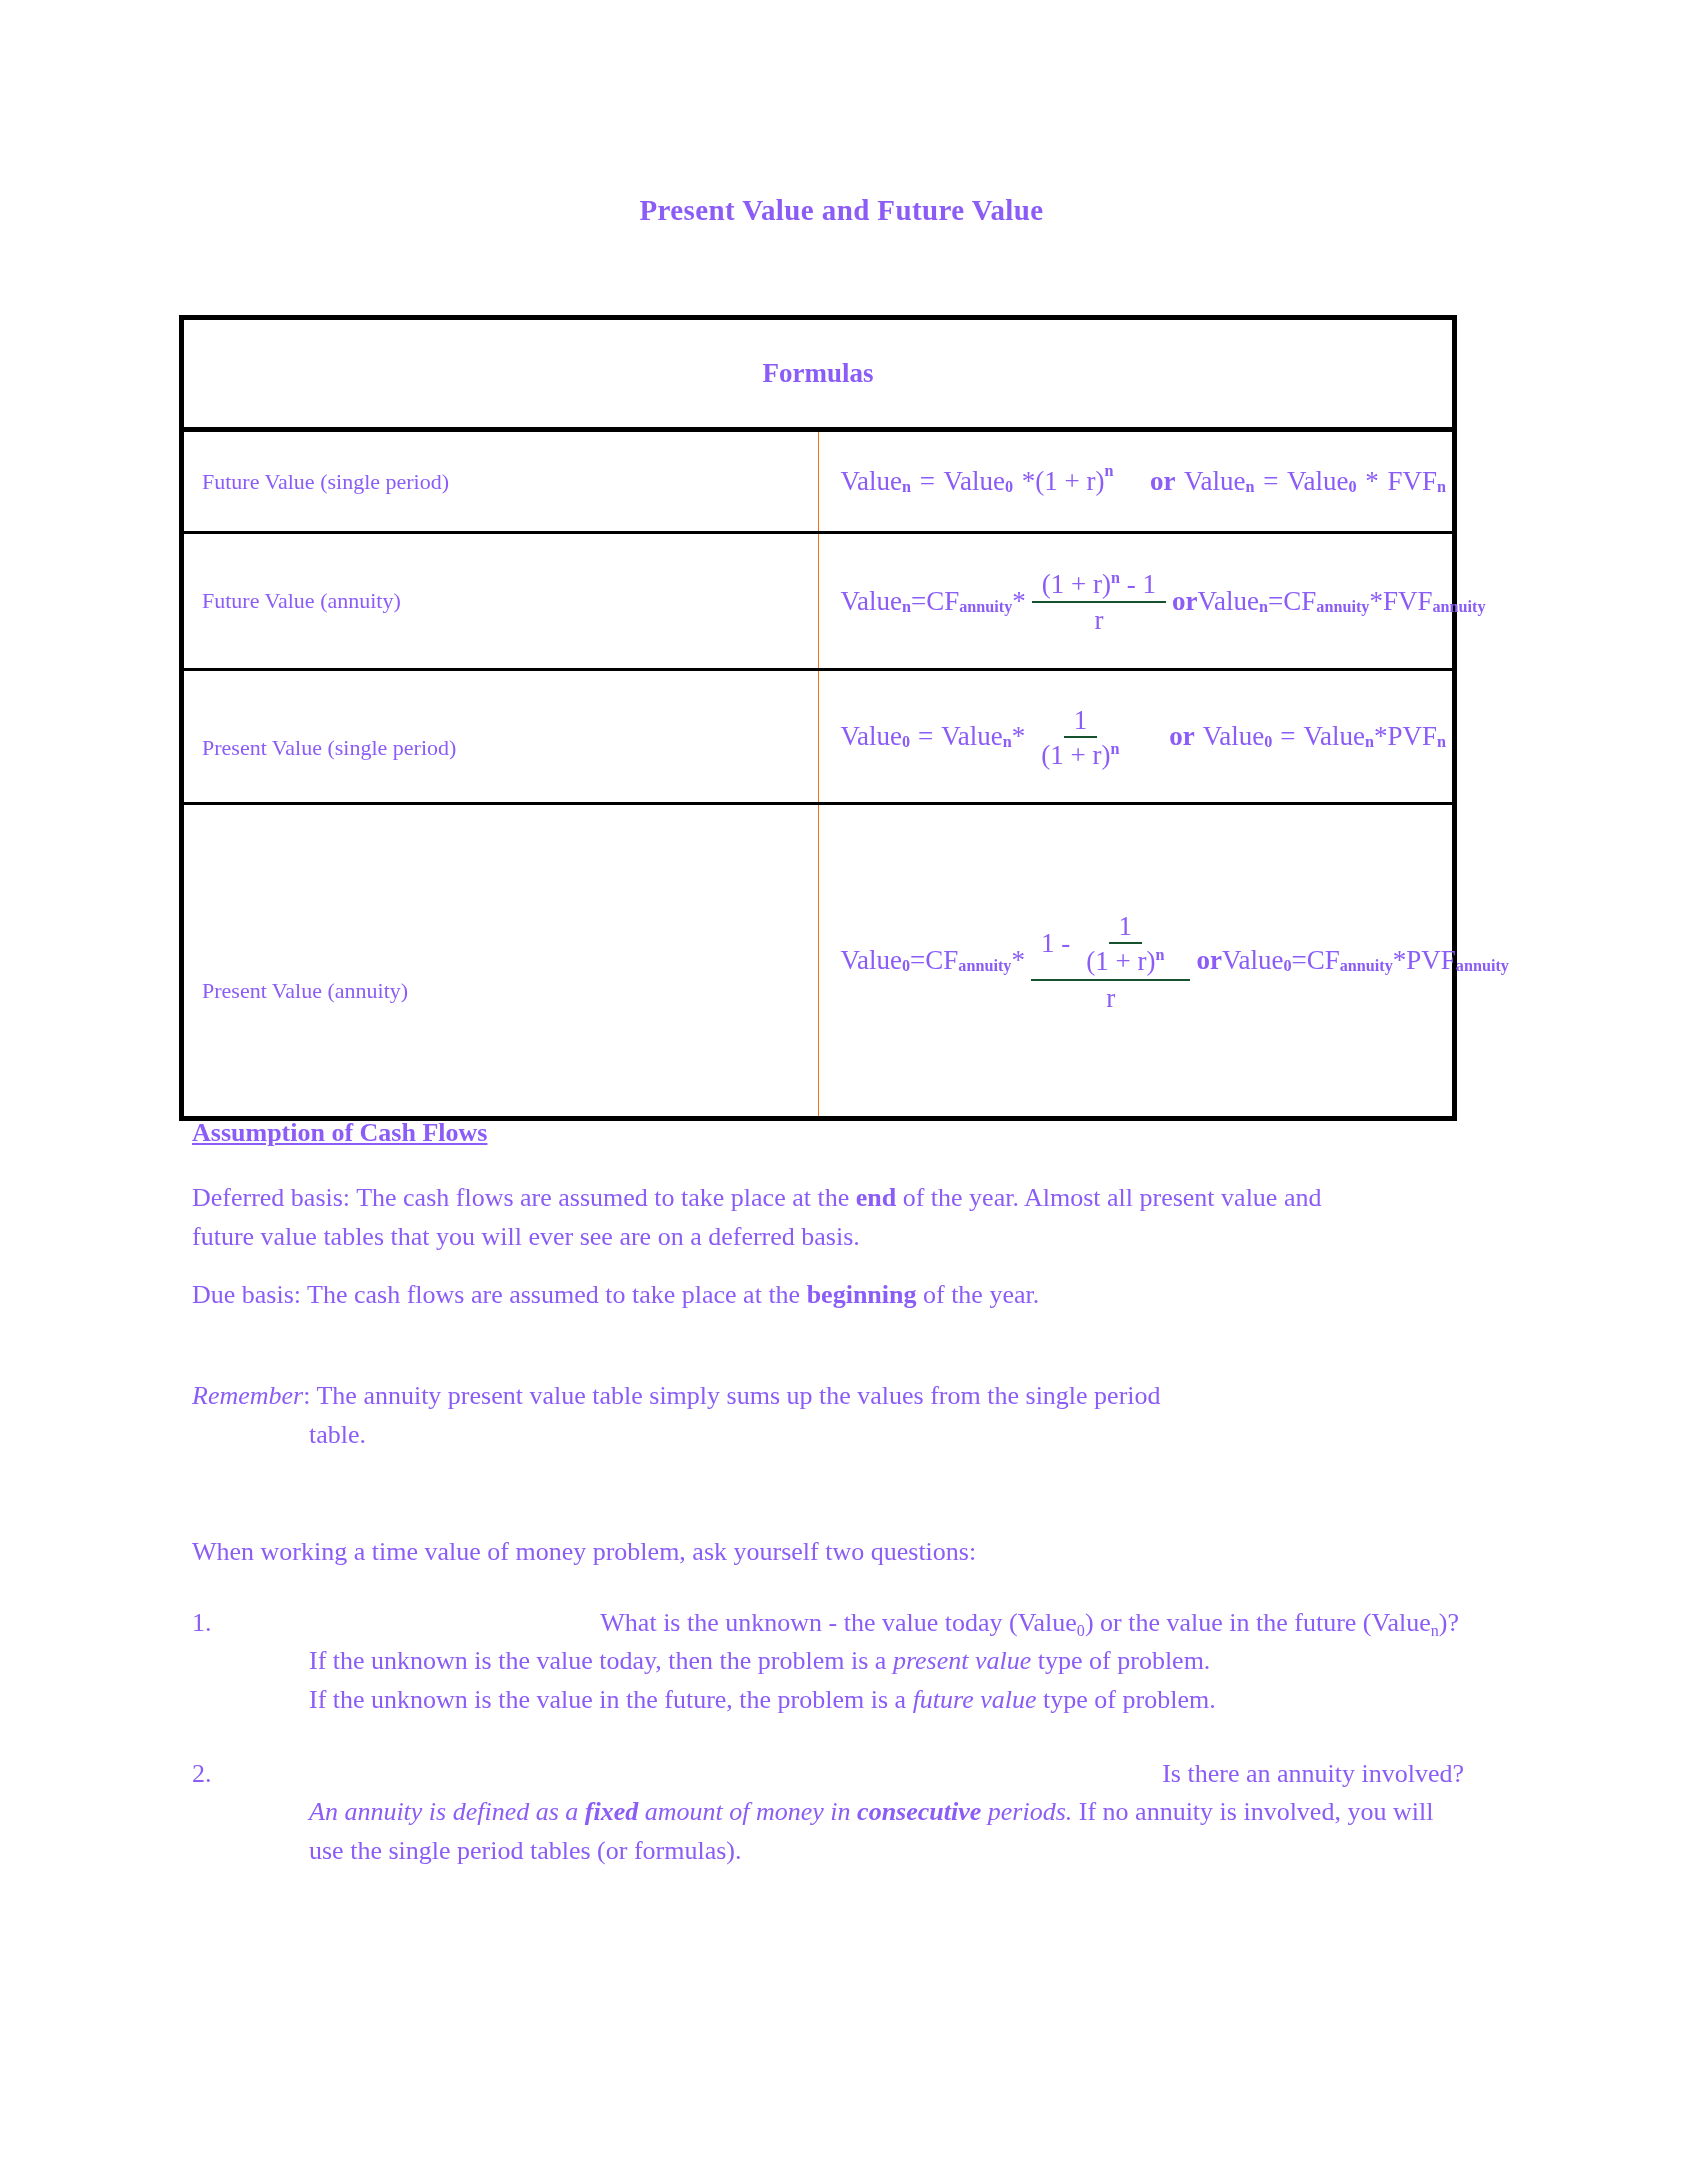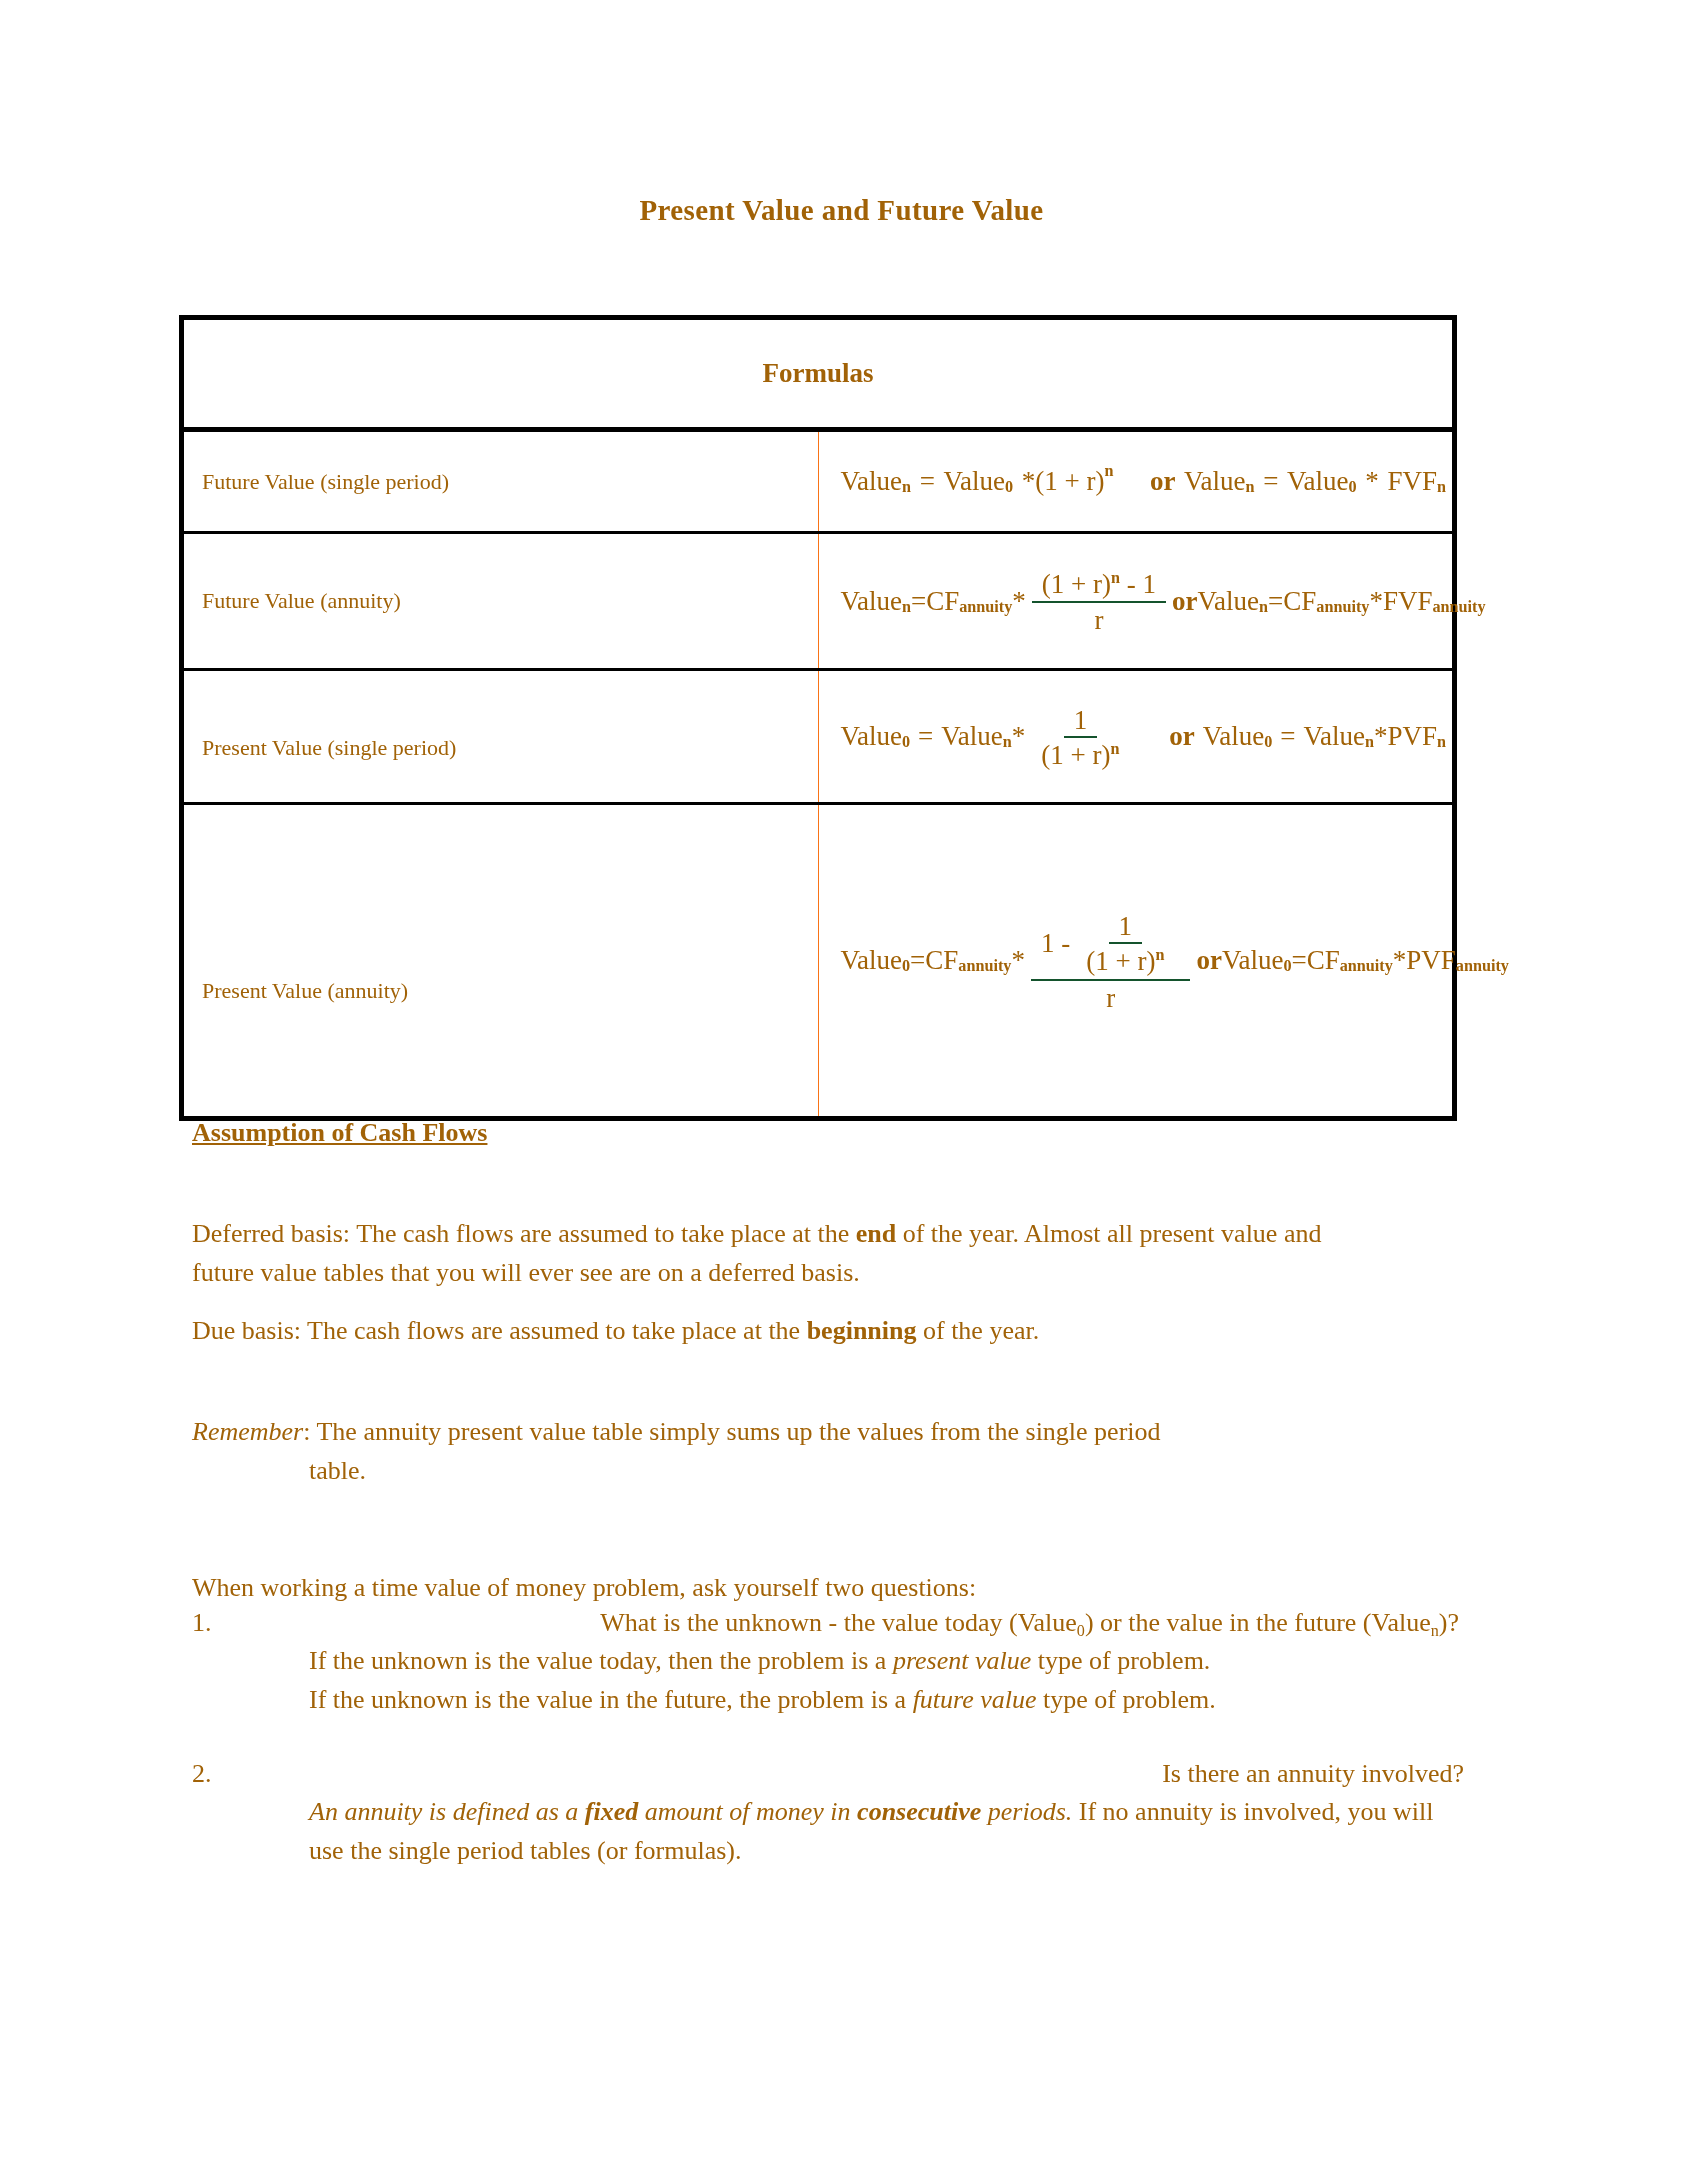--- a/index.html
+++ b/index.html
@@ -6,21 +6,21 @@
     margin: 0;
     padding: 0;
     background: #ffffff;
   }
   .page {
     position: relative;
     width: 1683px;
     height: 2178px;
     background: #ffffff;
     font-family: "Liberation Serif", "DejaVu Serif", serif;
-    color: #a16207;
+    color: #8b5cf6;
     overflow: hidden;
   }
 
   
   .doc-title {
     position: absolute;
     left: 0;
     top: 194px;
     width: 1683px;
     text-align: center;
@@ -135,21 +135,21 @@
   .body-block {
     position: absolute;
     font-size: 26px;
     line-height: 1.48;
   }
   .section-head {
     font-weight: bold;
     text-decoration: underline;
     font-size: 26px;
   }
-  .para { font-size: 26px; line-height: 1.5; margin-top: 36px; }
+  .para { font-size: 26px; line-height: 1.5; }
   .ital { font-style: italic; }
   .bold { font-weight: bold; }
   .bolditalic { font-weight: bold; font-style: italic; }
   .sub-small {
     font-size: 0.62em;
     vertical-align: baseline;
     position: relative;
     top: 0.34em;
     line-height: 0;
   }

